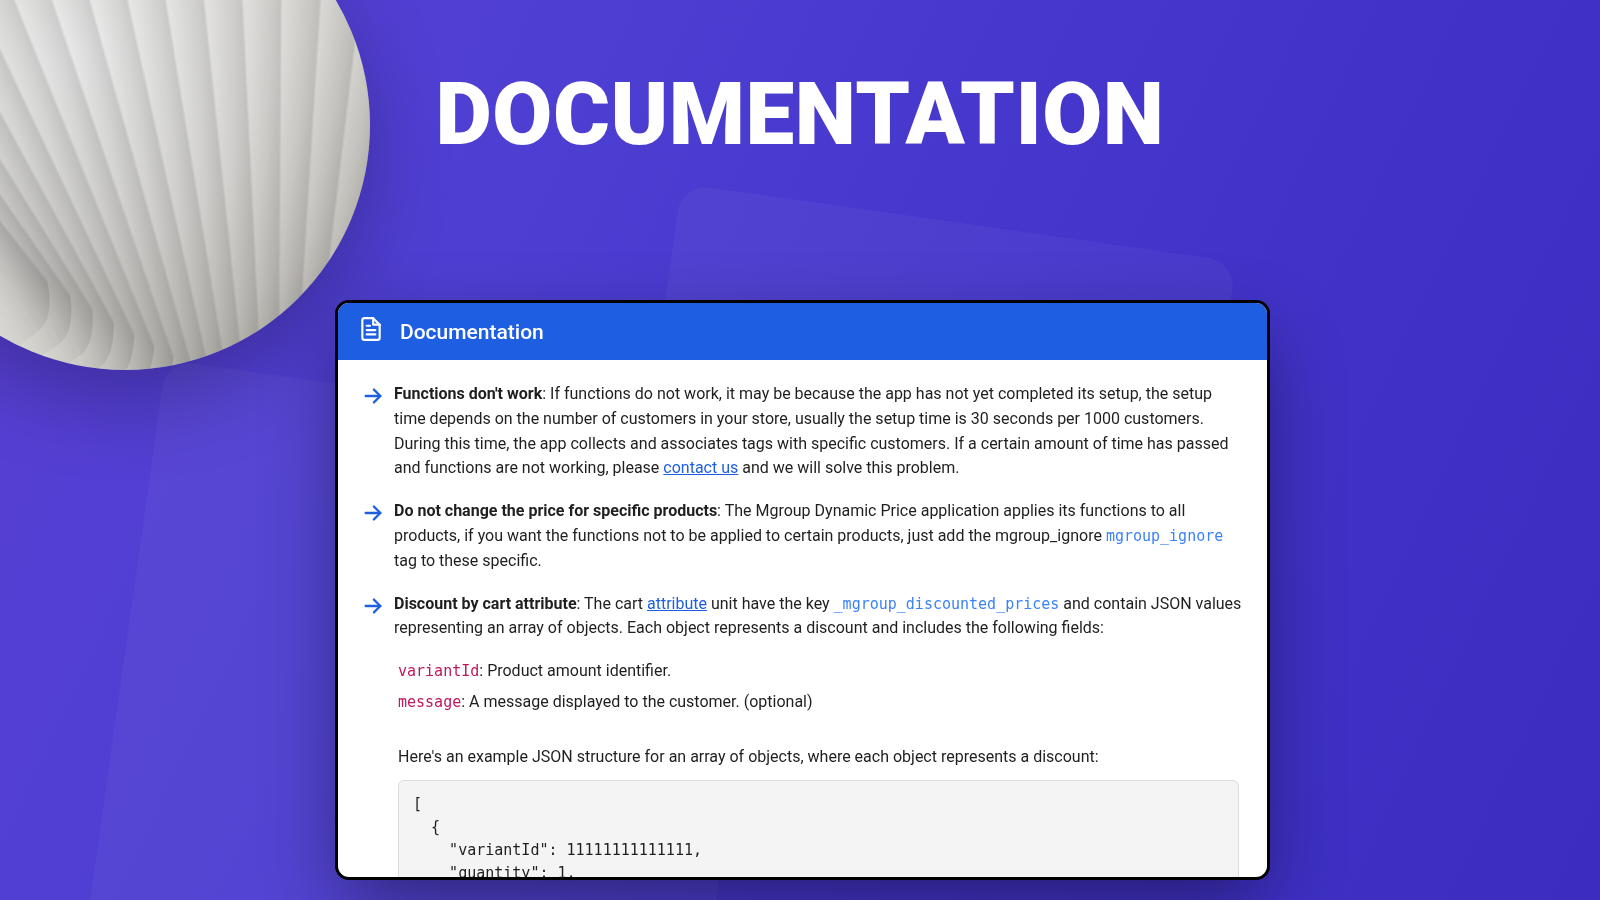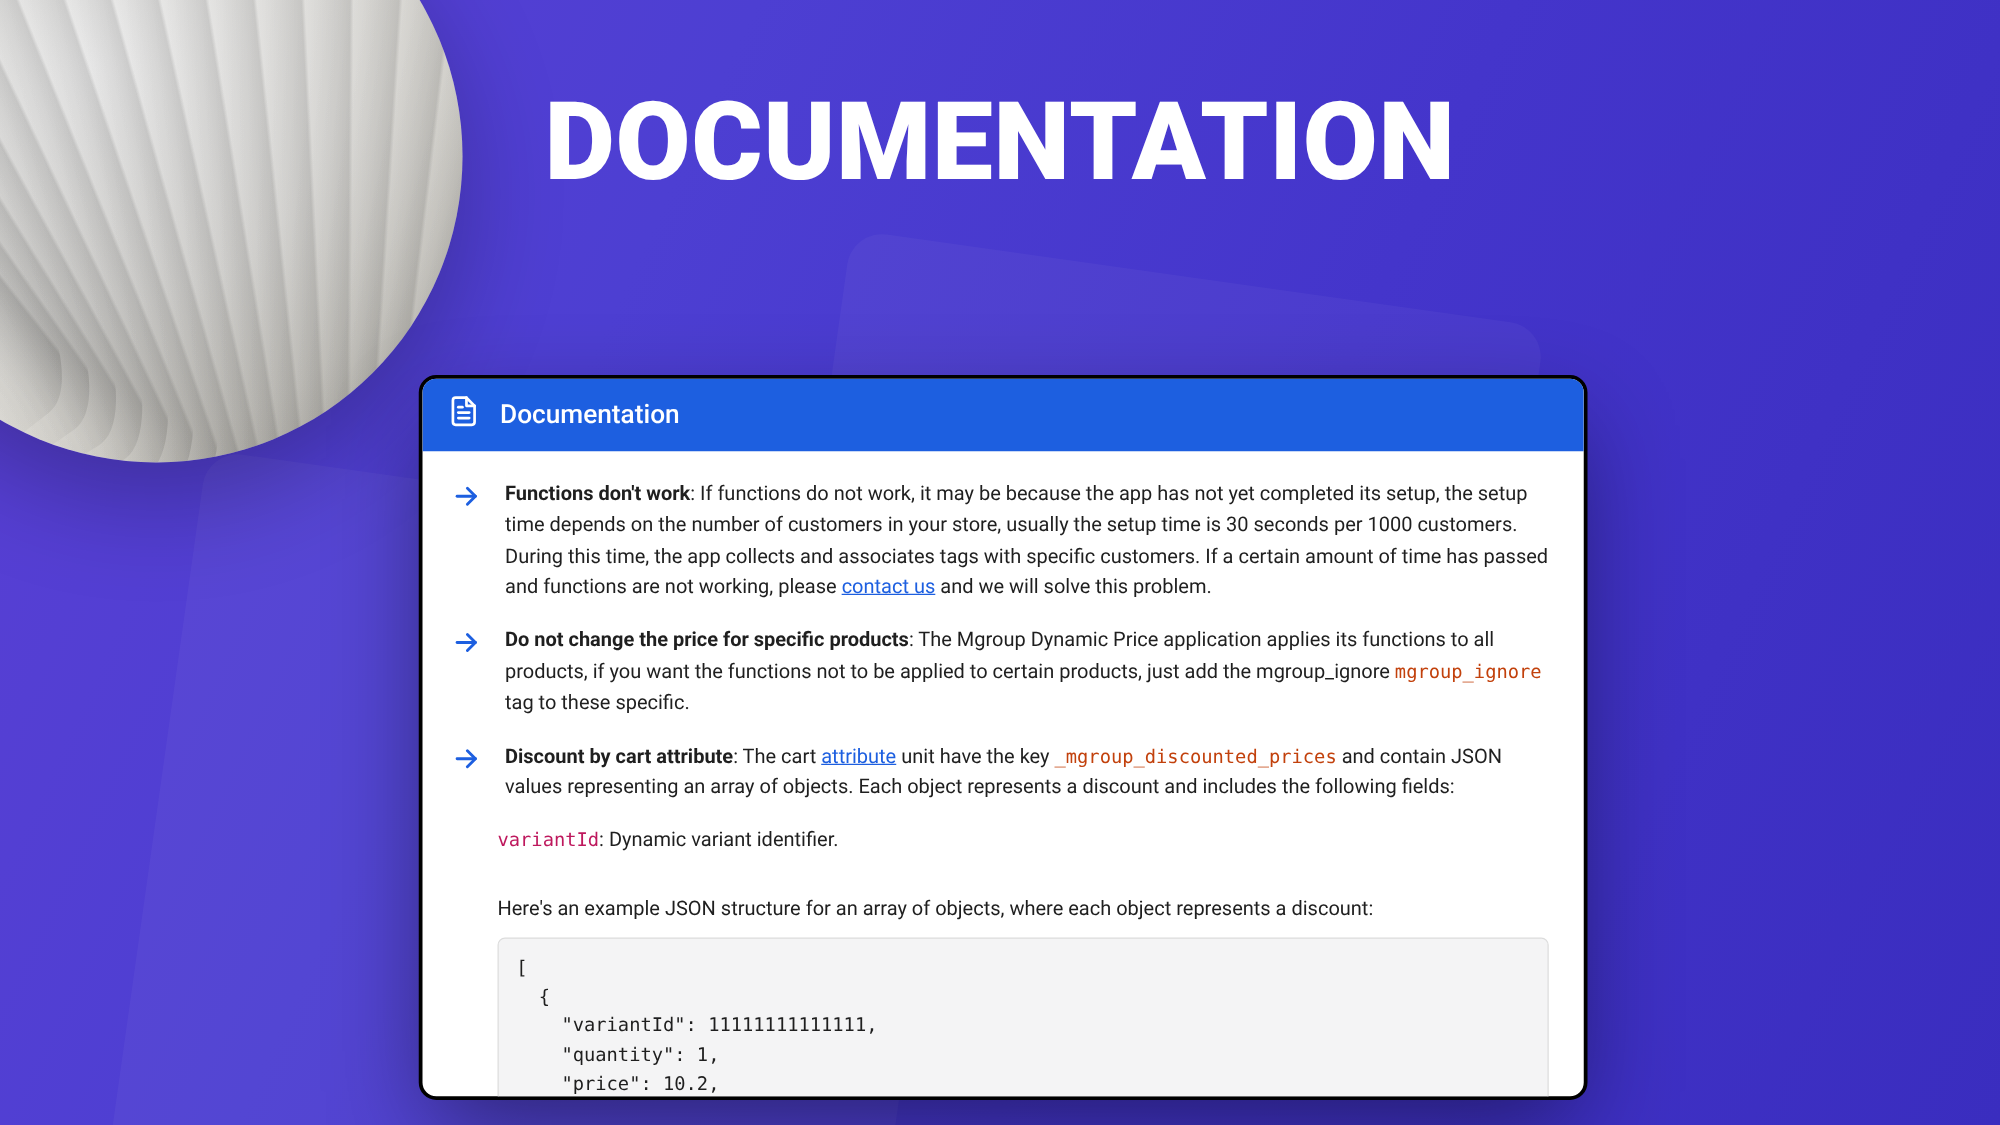--- a/index.html
+++ b/index.html
@@ -20,28 +20,28 @@
   .hero { position:absolute; left:0; right:0; top:70px; text-align:center; color:#fff; font-weight:900; letter-spacing:.5px; }
   .hero .line { font-size:87px; line-height:1.03; }
 
   
   .panel { position:absolute; left:335px; top:300px; width:935px; height:580px; border:3px solid #000; border-radius:14px; overflow:hidden; background:#fff; box-shadow:0 30px 80px -10px rgba(0,0,0,.45); }
   .panel-header { background:#1d5fe0; color:#fff; display:flex; align-items:center; gap:16px; padding:13px 20px; font-size:21px; font-weight:500; }
   .panel-header svg { width:26px; height:26px; flex:0 0 26px; }
 
   .panel-body { padding:22px 24px 24px 24px; font-size:16px; line-height:1.55; color:#1f1f1f; }
 
-  .note { display:flex; gap:20px; margin-bottom:18px; }
+  .note { display:flex; gap:10px; margin-bottom:18px; }
   .note .arrow { flex:0 0 22px; margin-top:3px; }
   .note .arrow svg { width:22px; height:22px; }
   .note .txt { flex:1; }
   .note strong { font-weight:700; }
 
   .link { color:#1d5fe0; text-decoration:underline; }
-  code.inline { font-family:ui-monospace,SFMono-Regular,Menlo,Consolas,monospace; color:#c2410c; font-size:15px; }
+  code.inline { font-family:ui-monospace,SFMono-Regular,Menlo,Consolas,monospace; color:#3b82f6; font-size:15px; }
 
   .fields { margin-left:36px; margin-top:10px; }
   .fields .field { margin-bottom:6px; }
   .fields .field code { font-family:ui-monospace,SFMono-Regular,Menlo,Consolas,monospace; color:#be185d; font-size:15px; }
 
   .example-intro { margin-left:36px; margin-top:30px; margin-bottom:10px; }
 
   pre.code { margin-left:36px; margin-right:4px; background:#f4f4f5; border:1px solid #dcdcdc; border-radius:6px; padding:12px 14px; font-family:ui-monospace,SFMono-Regular,Menlo,Consolas,monospace; font-size:15px; line-height:1.55; white-space:pre; overflow:hidden; }
 </style>
 </head>
@@ -123,21 +123,22 @@
             <line x1="4" y1="12" x2="20" y2="12"></line>
             <polyline points="13 5 20 12 13 19"></polyline>
           </svg>
       </span>
       <div class="txt">
         <strong>Discount by cart attribute</strong><span>: The cart </span><a href="#" class="link">attribute</a><span> unit have the key </span><code class="inline">_mgroup_discounted_prices</code><span> and contain JSON values representing an array of objects. Each object represents a discount and includes the following fields:</span>
       </div>
     </div>
 
     <div class="fields">
-      <div class="field"><code>variantId</code><span>: Dynamic variant identifier.</span></div>
+      <div class="field"><code>variantId</code><span>: Product amount identifier.</span></div>
+      <div class="field"><code>message</code><span>: A message displayed to the customer. (optional)</span></div>
     </div>
 
     <div class="example-intro">Here's an example JSON structure for an array of objects, where each object represents a discount:</div>
 
     <pre class="code">[
   {
     "variantId": 11111111111111,
     "quantity": 1,
     "price": 10.2,
     "message": "Discount for 1 unit"

